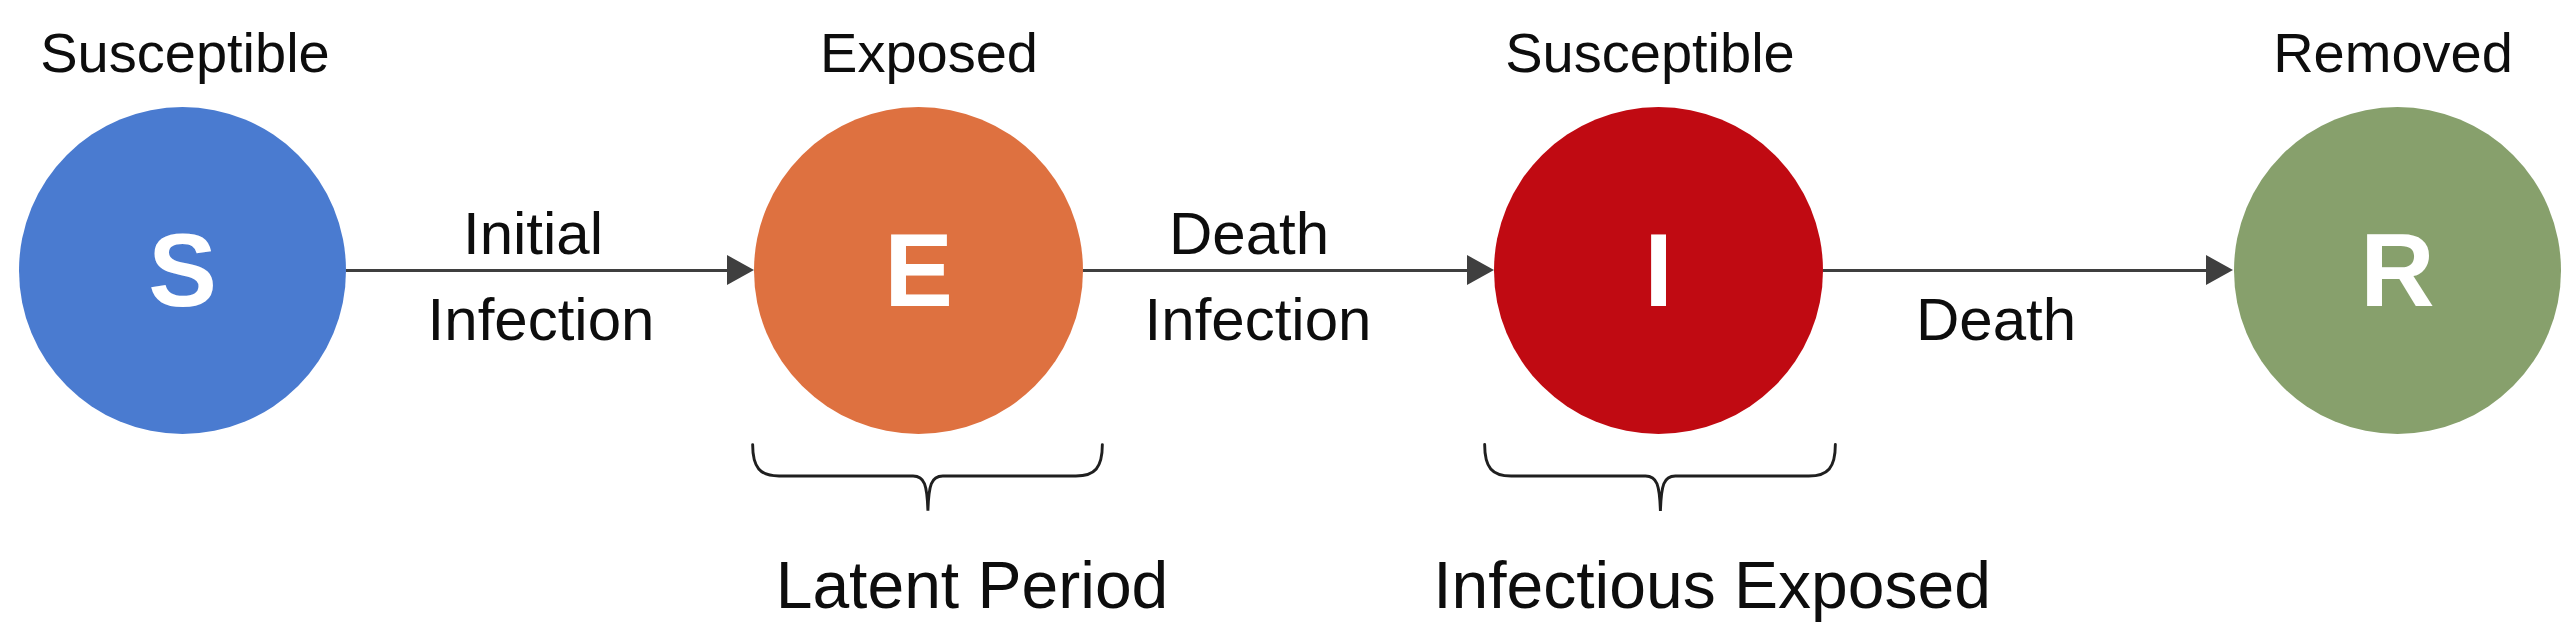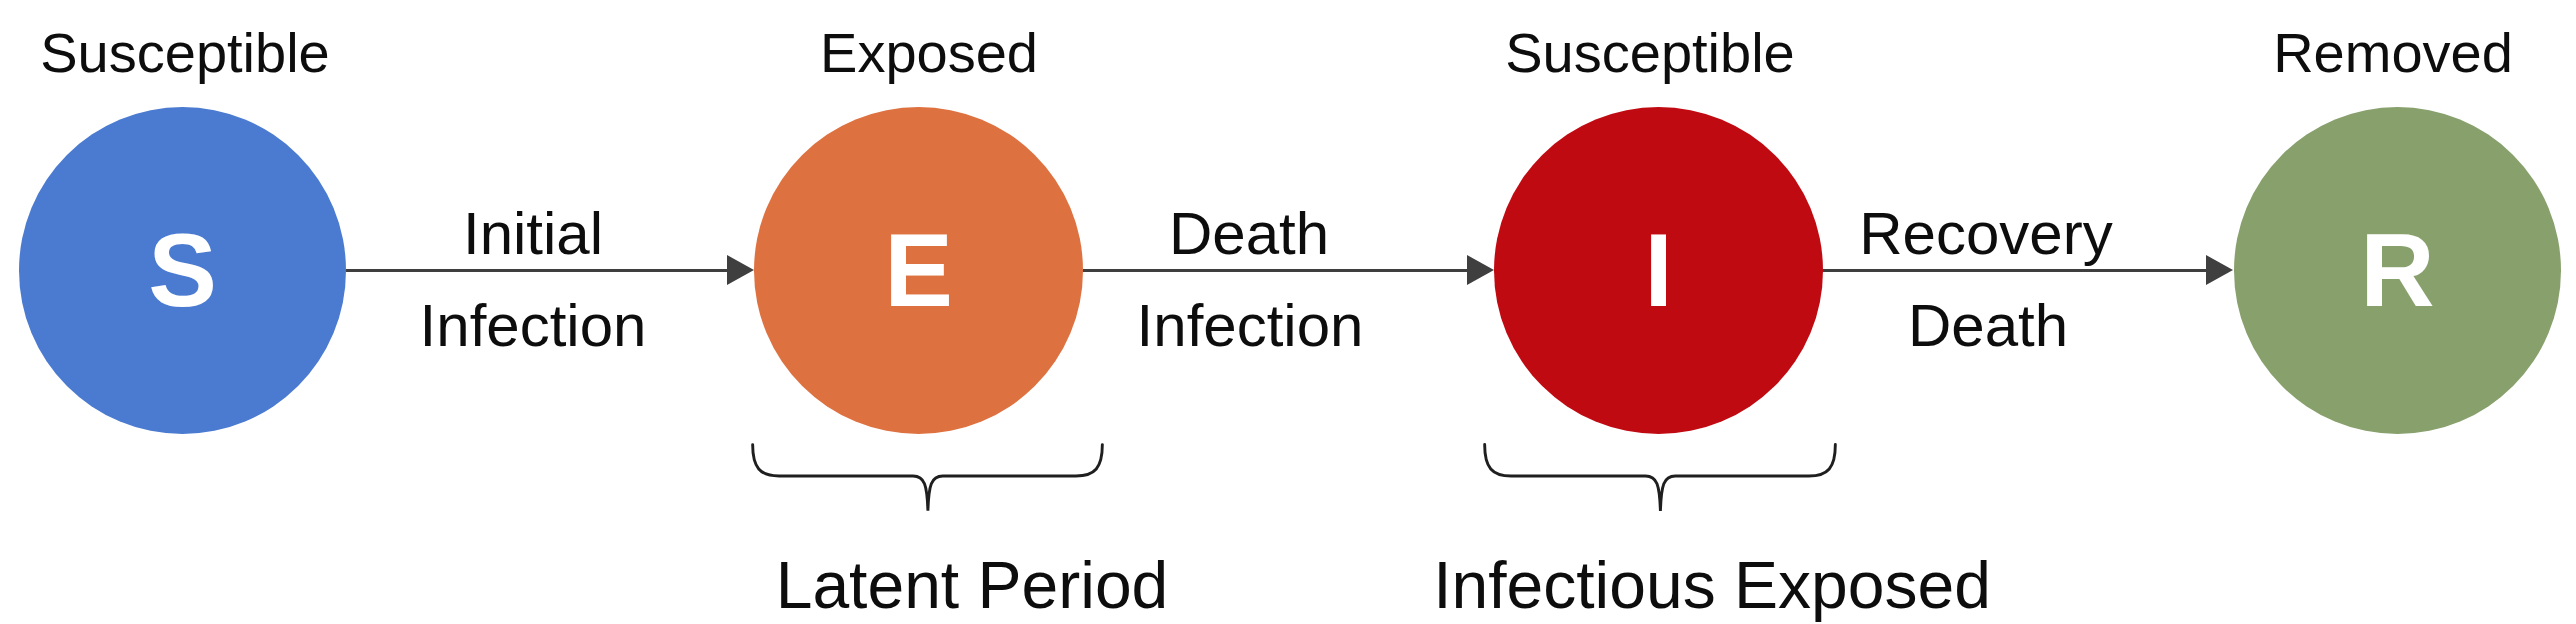--- a/index.html
+++ b/index.html
@@ -34,21 +34,21 @@
     border-bottom:15.7px solid transparent;
     border-left:27px solid #3F3F3F;
   }
   .edge-line{
     position:absolute;
     transform:translateX(-50%);
     font-size:60px;line-height:1;
     white-space:nowrap;
   }
   .edge-line.l1{top:204px;}
-  .edge-line.l2{top:296px;}
+  .edge-line.l2{top:290px;margin-left:8px;}
   .brace{position:absolute;top:442px;}
   .period-label{
     position:absolute;top:552px;
     transform:translateX(-50%);
     font-size:66px;line-height:1;
     white-space:nowrap;
     margin-left:40px;
   }
 </style>
 </head>
@@ -84,21 +84,20 @@
   </div>
   <div class="arrow" style="left:1823px;width:410px">
     <div class="shaft" style="background-color: rgb(63, 63, 63);"></div>
     <div class="head" style="border-left-color: rgb(63, 63, 63);"></div>
   </div>
 
   <div class="edge-line l1" style="left:533px">Initial</div>
   <div class="edge-line l2" style="left:533px">Infection</div>
   <div class="edge-line l1" style="left:1249px">Death</div>
   <div class="edge-line l2" style="left:1250px">Infection</div>
-  <div class="edge-line l1" style="left:1986px">Recovery</div>
   <div class="edge-line l2" style="left:1988px">Death</div>
 
   <svg class="brace" style="left:751px" width="353" height="73" viewBox="0 0 427 88">
     <path d="M2,3 C2,31 11,41 34,41 L196,41 C210,41 213,52 214,83 C215,52 218,41 232,41 L393,41 C416,41 425,31 425,3" fill="none" stroke-width="3.5" stroke-linecap="round" stroke="#1F1F1F"></path>
   </svg>
   <svg class="brace" style="left:1483px" width="354" height="73" viewBox="0 0 427 88" preserveAspectRatio="none">
     <path d="M2,3 C2,31 11,41 34,41 L196,41 C210,41 213,52 214,83 C215,52 218,41 232,41 L393,41 C416,41 425,31 425,3" fill="none" stroke-width="3.5" stroke-linecap="round" stroke="#1F1F1F"></path>
   </svg>
 
   <div class="period-label" style="left:932px">Latent Period</div>

